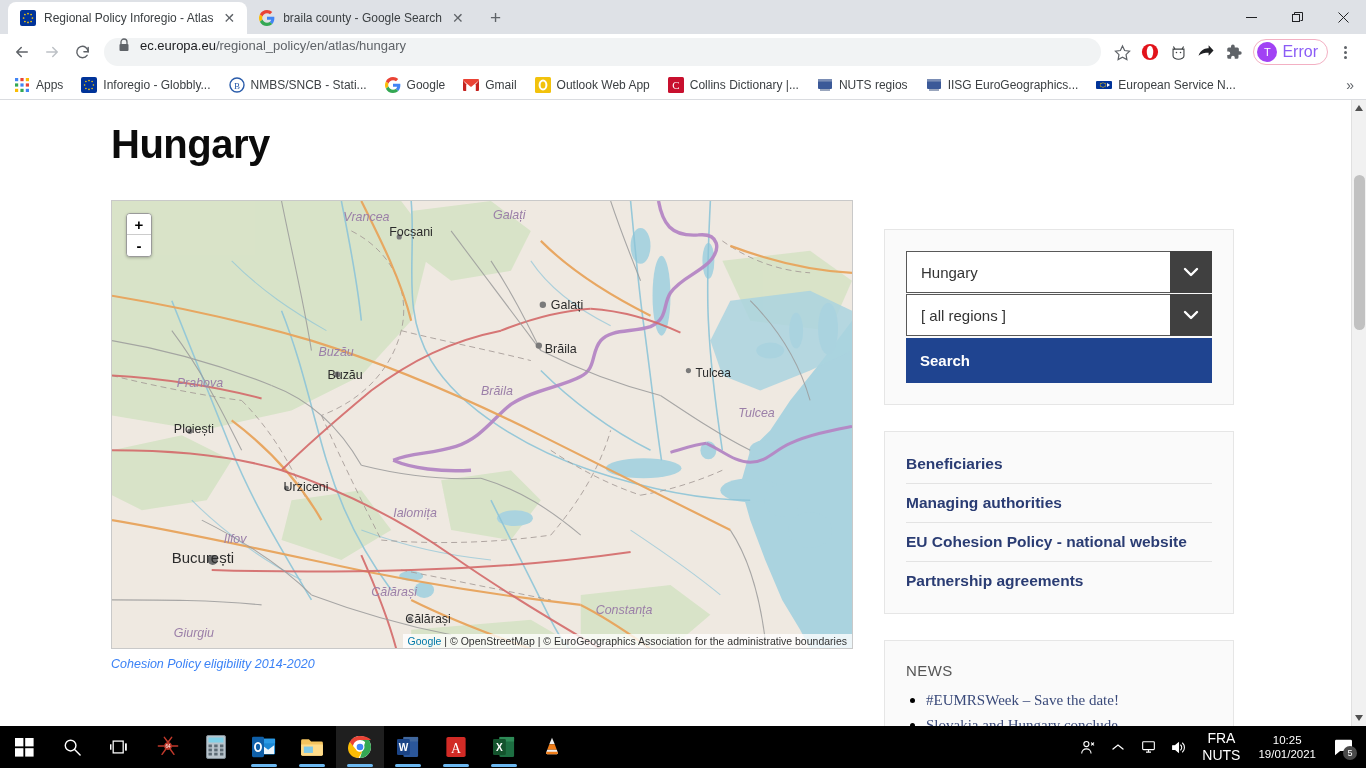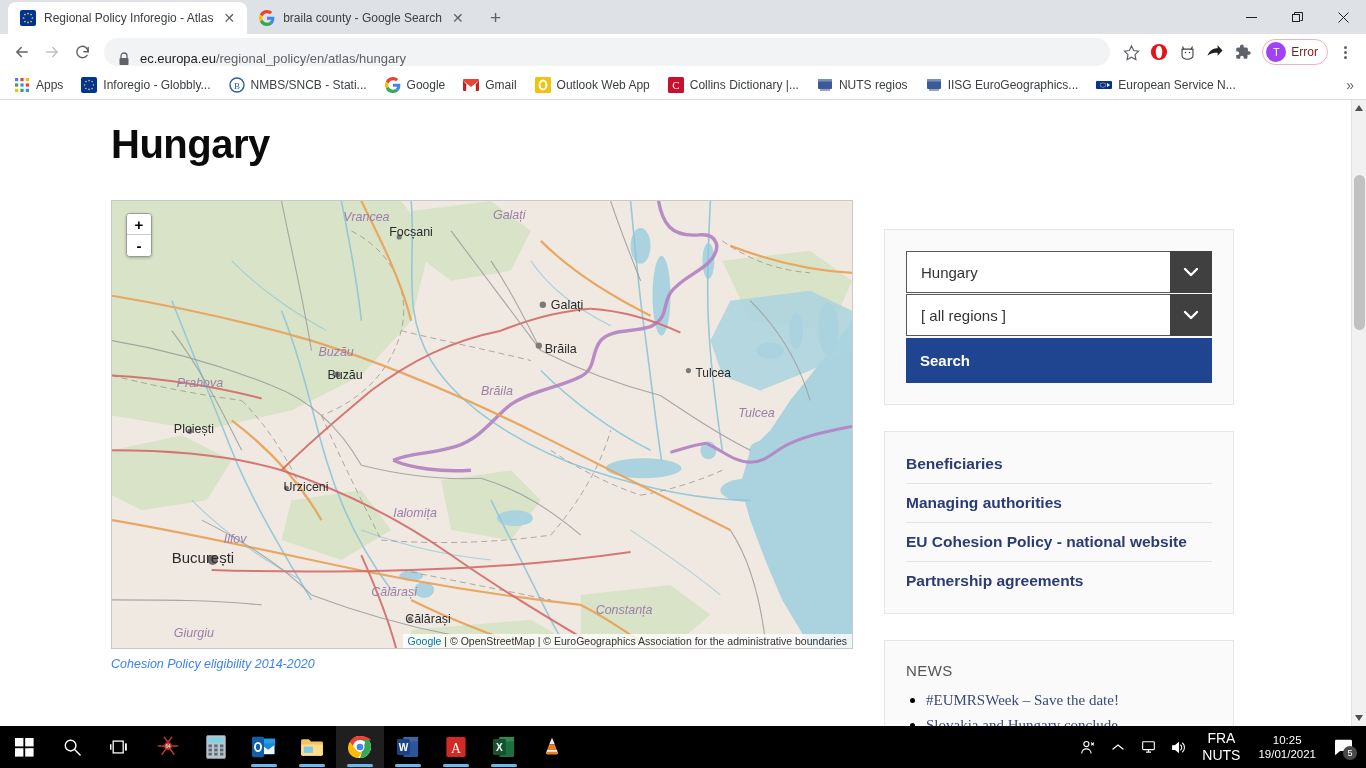--- a/index.html
+++ b/index.html
@@ -48,41 +48,41 @@
     height: 36px; background: #ffffff; display: flex; align-items: center;
     padding: 0 8px; gap: 2px;
   }
   .navbtn {
     width: 28px; height: 28px; display: flex; align-items: center; justify-content: center;
     color: #5f6368; cursor: pointer; border-radius: 50%; flex: none;
   }
   .navbtn.disabled { color: #bdc1c6; }
   .omnibox {
     flex: 1; height: 28px; background: #f1f3f4; border-radius: 14px;
-    display: flex; align-items: flex-end; padding: 0 10px 0 14px; margin: 0 6px;
+    display: flex; align-items: flex-start; padding: 0 10px 0 14px; margin: 0 6px;
     gap: 10px; font-size: 13px; color: #202124;
   }
   .omnibox .url { flex: 1; white-space: nowrap; overflow: hidden; }
   .url-host { color: #202124; }
   .url-path { color: #5f6368; }
   .tb-icon {
     width: 26px; height: 26px; display: flex; align-items: center; justify-content: center;
     cursor: pointer; flex: none;
   }
   .profile-chip {
     display: flex; align-items: center; gap: 5px; height: 26px;
     border: 1px solid #f3b0c3; border-radius: 14px; padding: 0 9px 0 3px;
     margin-left: 4px; cursor: pointer;
   }
   .avatar {
     width: 20px; height: 20px; border-radius: 50%; background: #a142f4;
     color: #fff; font-size: 11px; display: flex; align-items: center; justify-content: center;
     font-weight: 500;
   }
-  .profile-label { font-size: 12px; color: #7f1d1d; }
+  .profile-label { font-size: 16px; color: #8b5cf6; }
   .menu-dots {
     width: 26px; height: 26px; display: flex; flex-direction: column; align-items: center;
     justify-content: center; gap: 2px; cursor: pointer; margin-left: 2px;
   }
   .menu-dots i { width: 3px; height: 3px; background: #5f6368; border-radius: 50%; display: block; }
 
   
   .bookmarks {
     height: 30px; background: #ffffff; display: flex; align-items: center;
     padding: 0 6px; gap: 2px; border-bottom: 1px solid #dadce0; position: relative;

